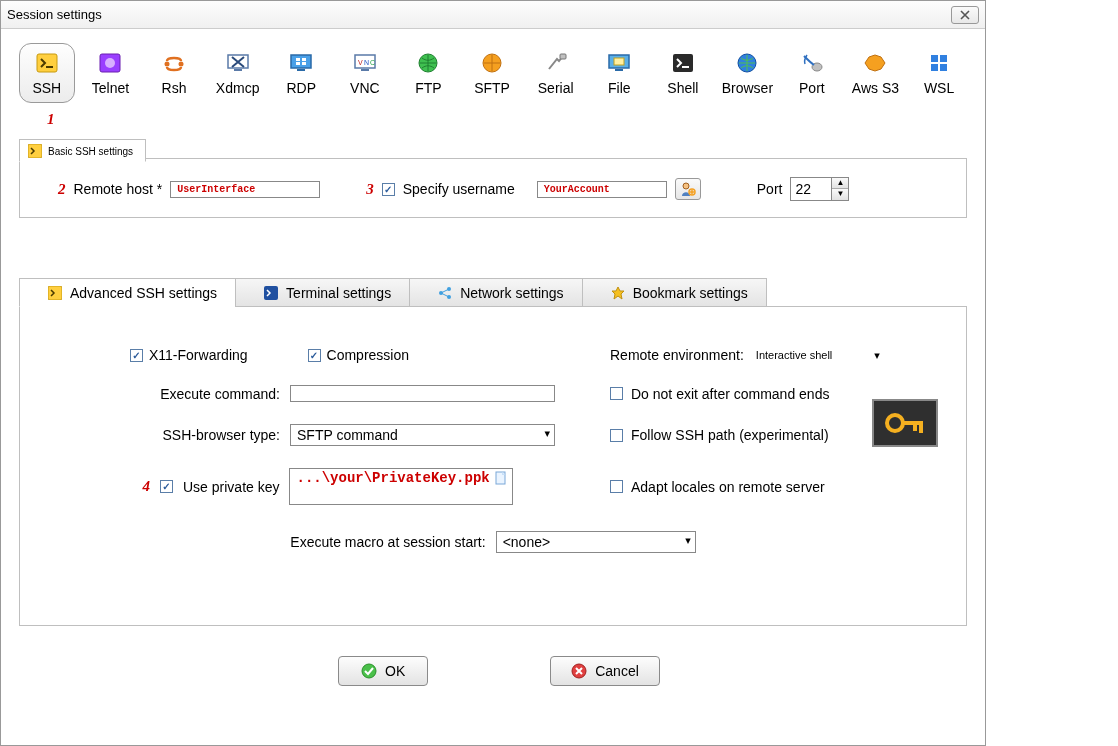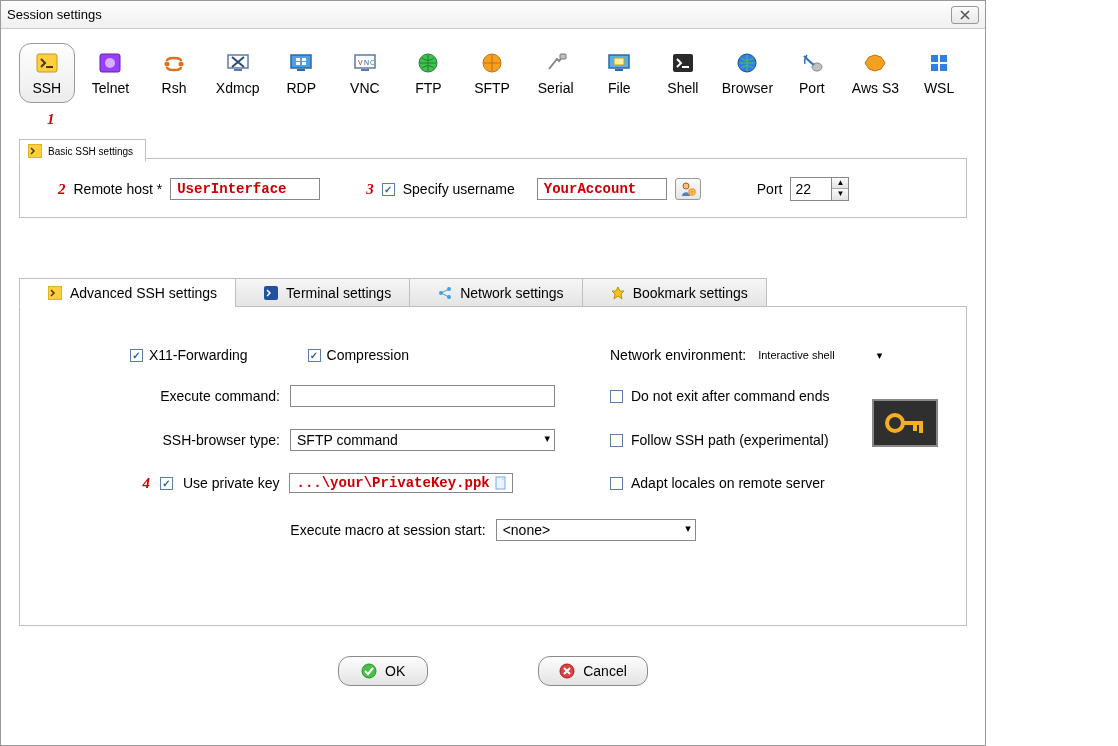--- a/index.html
+++ b/index.html
@@ -98,21 +98,21 @@
     display: flex;
     align-items: center;
     gap: 8px;
     font-size: 14px;
     padding-left: 26px;
   }
   .basic-row .lbl { white-space: nowrap; }
   .text-input {
     border: 1px solid #888;
     padding: 2px 6px;
-    font-size: 14px;
+    font-size: 10px;
     background:#fff;
   }
   .red-mono {
     color:#cc0000; font-family: "Consolas","Courier New",monospace; font-weight:bold;
   }
   .checkbox {
     width:13px; height:13px; border:1px solid #5a7ea8; background:#fff; display:inline-flex; align-items:center; justify-content:center; font-size:10px; color:#2a5a9a;
     cursor:pointer;
   }
   .checkbox.checked::after{ content:"✓"; font-weight:bold; }
@@ -198,28 +198,28 @@
   .macro-row {
     display:flex; justify-content:center; align-items:center; gap:10px;
     margin-top: 26px;
     font-size:14px;
   }
   .btn-row {
     display:flex; justify-content:center; gap:110px;
     margin: 30px 0 6px 0;
   }
   .btn {
-    border:1px solid #8a8a8a; border-radius:12px;
+    border:1px solid #8a8a8a; border-radius:4px;
     background:linear-gradient(#fdfdfd,#e3e3e3);
     padding:6px 20px; font-size:14px;
     display:flex; align-items:center; gap:8px;
-    cursor:pointer; min-width:90px; justify-content:center;
+    cursor:pointer; min-width:90px; justify-content:center;margin-left:12px;
   }
   .file-input-wrap {
-    display:flex; align-items:center; border:1px solid #888; padding:1px 4px 1px 6px; gap:4px;
+    display:flex; align-items:center; border:1px solid #888; padding:1px 4px 18px 6px; gap:4px;
   }
   .file-icon { width:14px; height:14px; }
 
   svg { display:block; }
 </style>
 </head>
 <body>
 
 <div class="window">
 
@@ -494,21 +494,21 @@
             <span style="display:flex;align-items:center;gap:6px;">
               <span class="checkbox checked"></span>
               <span>X11-Forwarding</span>
             </span>
             <span style="display:flex;align-items:center;gap:6px;">
               <span class="checkbox checked"></span>
               <span>Compression</span>
             </span>
           </div>
           <div class="row-right">
-            <span>Network environment:</span>
+            <span>Remote environment:</span>
             <span class="underline-select" style="min-width:130px;">Interactive shell</span>
           </div>
 
           <div class="row-left">
             <span class="lbl-right">Execute command:</span>
             <input class="text-input" style="width: 265px;" value="">
           </div>
           <div class="row-right">
             <span class="checkbox"></span>
             <span>Do not exit after command ends</span>

